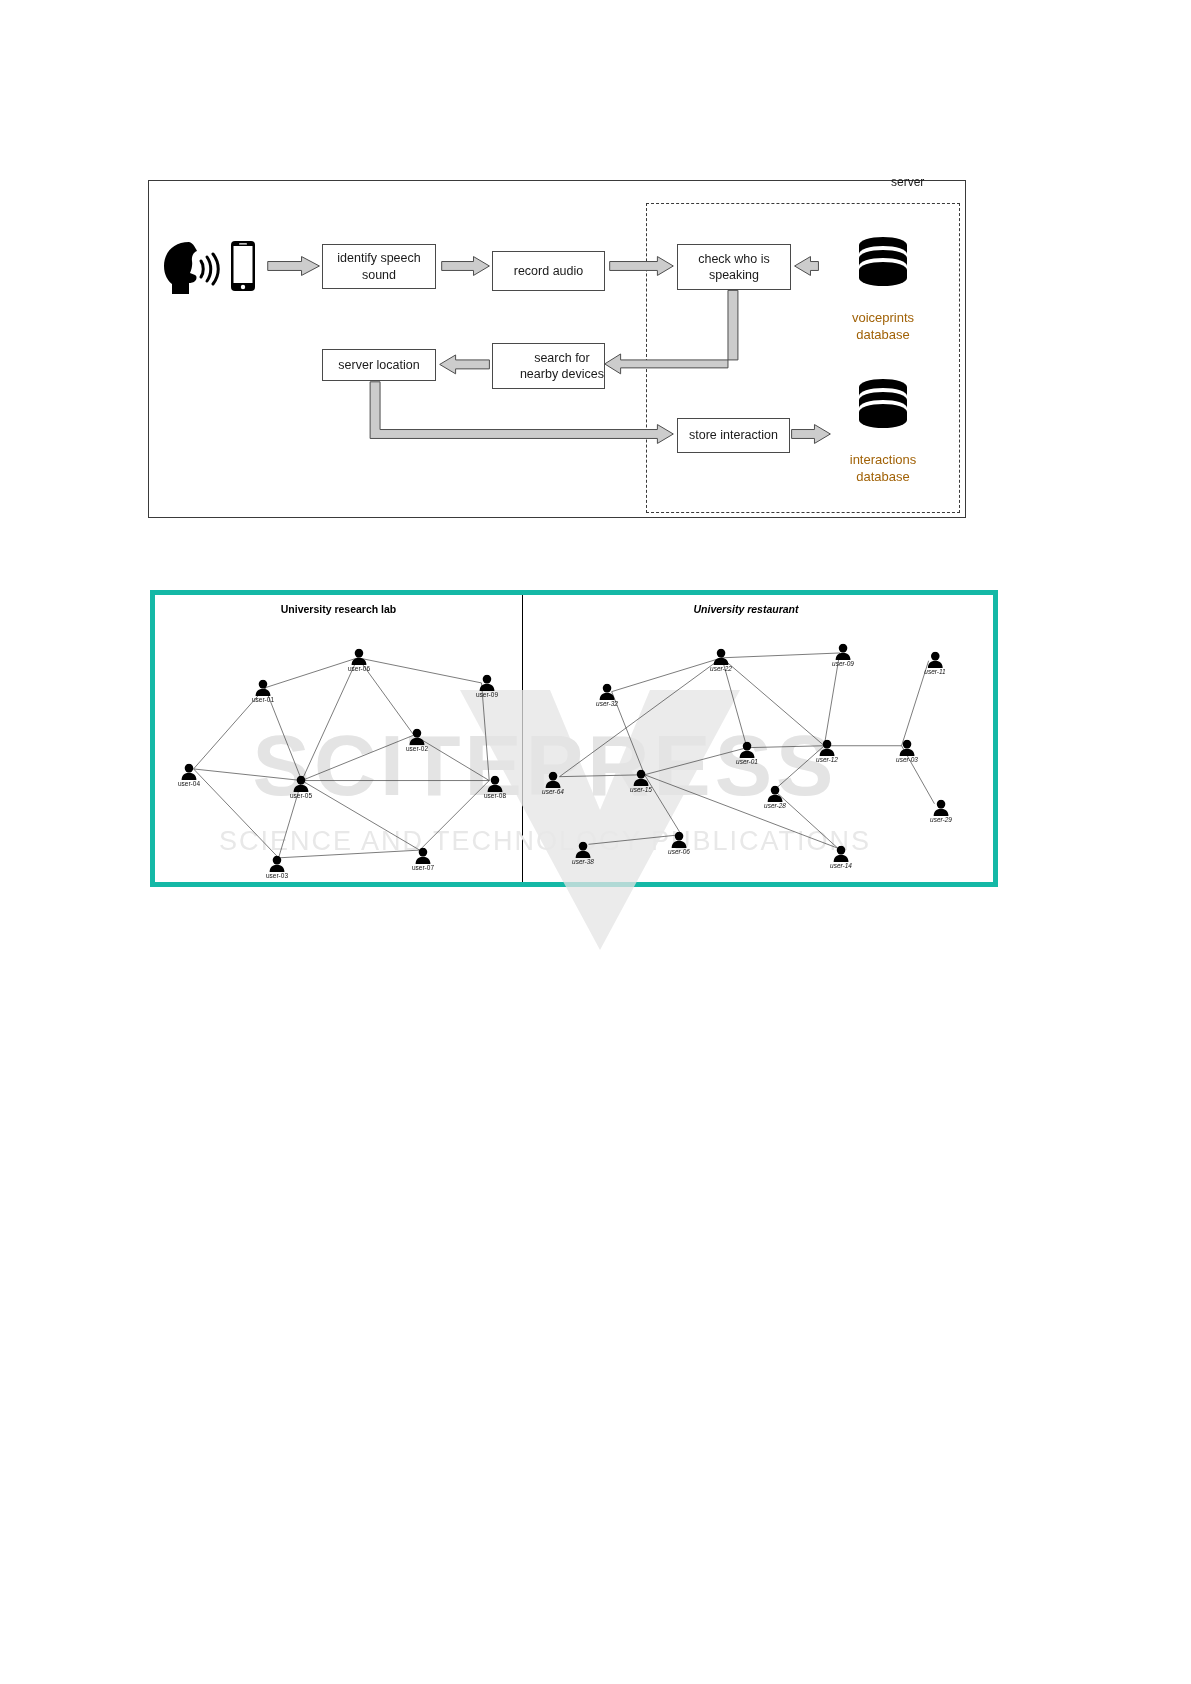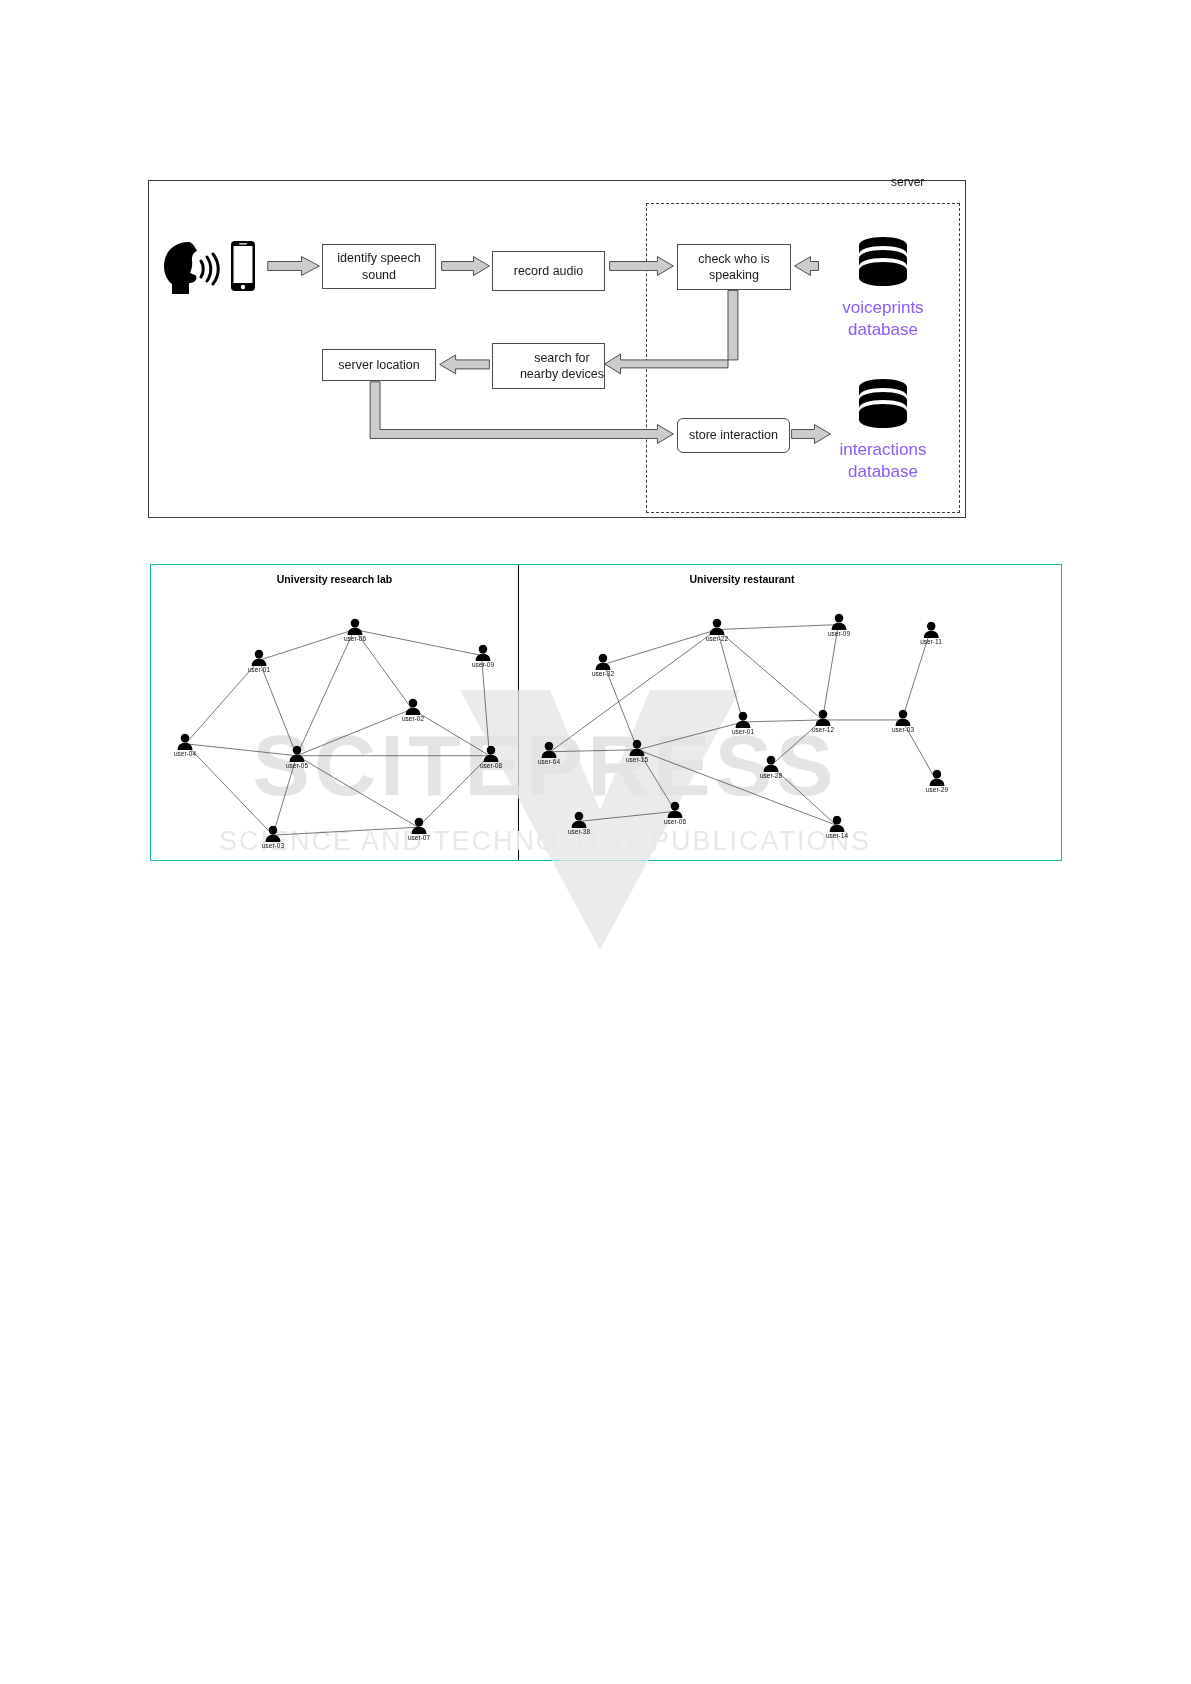--- a/index.html
+++ b/index.html
@@ -22,31 +22,31 @@
     border-left:1px dashed #3a3a3a;border-top:1px dashed #3a3a3a;
     border-right:1px dashed #3a3a3a;border-bottom:1px dashed #3a3a3a;
     box-sizing:border-box;
   }
   .node{
     position:absolute;border:1px solid #4a4a4a;background:#fff;
     display:flex;align-items:center;justify-content:center;text-align:center;
     font-size:12.5px;color:#1a1a1a;line-height:1.3;box-sizing:border-box;
   }
   .dbwrap{position:absolute;text-align:center;width:120px;}
-  .dblabel{font-size:17px;color:#8b5cf6;line-height:1.3;margin-top:1px;white-space:pre-line;}
+  .dblabel{font-size:13px;color:#a16207;line-height:1.3;margin-top:14px;white-space:pre-line;}
   svg.overlay{position:absolute;left:0;top:0;width:100%;height:100%;overflow:visible;}
   
   #figure2{
-    position:absolute;left:150px;top:564px;width:912px;height:297px;
-    border:1px solid #14b8a6;background:transparent;box-sizing:border-box;
+    position:absolute;left:150px;top:590px;width:848px;height:297px;
+    border:5px solid #14b8a6;background:transparent;box-sizing:border-box;
     display:flex;
   }
   .panel{position:relative;height:100%;box-sizing:border-box;}
   .panel.left{width:368px;border-right:1px solid #000;}
-  .panel.right{width:446px;}
+  .panel.right{width:446px;font-style:italic;}
   .panel-title{
     position:absolute;left:0;right:0;top:8px;text-align:center;
     font-size:10.5px;font-weight:bold;color:#000;
   }
   .gnode{position:absolute;transform:translate(-50%,-50%);text-align:center;z-index:3;}
   .gnode svg{display:block;margin:0 auto;}
   .gnode .glabel{font-size:6.5px;color:#111;margin-top:-1px;white-space:nowrap;}
   
   #watermark{
     position:absolute;left:130px;top:690px;width:830px;height:260px;
@@ -102,21 +102,21 @@
     <span style="white-space:pre-line">check who is
 speaking</span>
   </div>
   <div class="node" style="left:343px;top:162px;width:113px;height:46px;justify-content:flex-end;">
     <span style="white-space:pre-line">search for
 nearby devices</span>
   </div>
   <div class="node" style="left:173px;top:168px;width:114px;height:32px;">
     <span style="white-space:pre-line">server location</span>
   </div>
-  <div class="node" style="left:528px;top:237px;width:113px;height:35px;border-radius:6px;">
+  <div class="node" style="left:528px;top:237px;width:113px;height:35px;">
     <span style="white-space:pre-line">store interaction</span>
   </div>
 
   <div class="dbwrap" style="left:674px;top:55px;">
     <svg width="56" height="56" viewBox="0 0 56 56">
       <ellipse cx="28" cy="9" rx="24" ry="8" fill="#000"></ellipse>
       <rect x="4" y="9" width="48" height="9" fill="#000"></rect>
       <ellipse cx="28" cy="18" rx="24" ry="8" fill="#fff"></ellipse>
       <ellipse cx="28" cy="22" rx="24" ry="8" fill="#000"></ellipse>
       <rect x="4" y="22" width="48" height="8" fill="#000"></rect>

